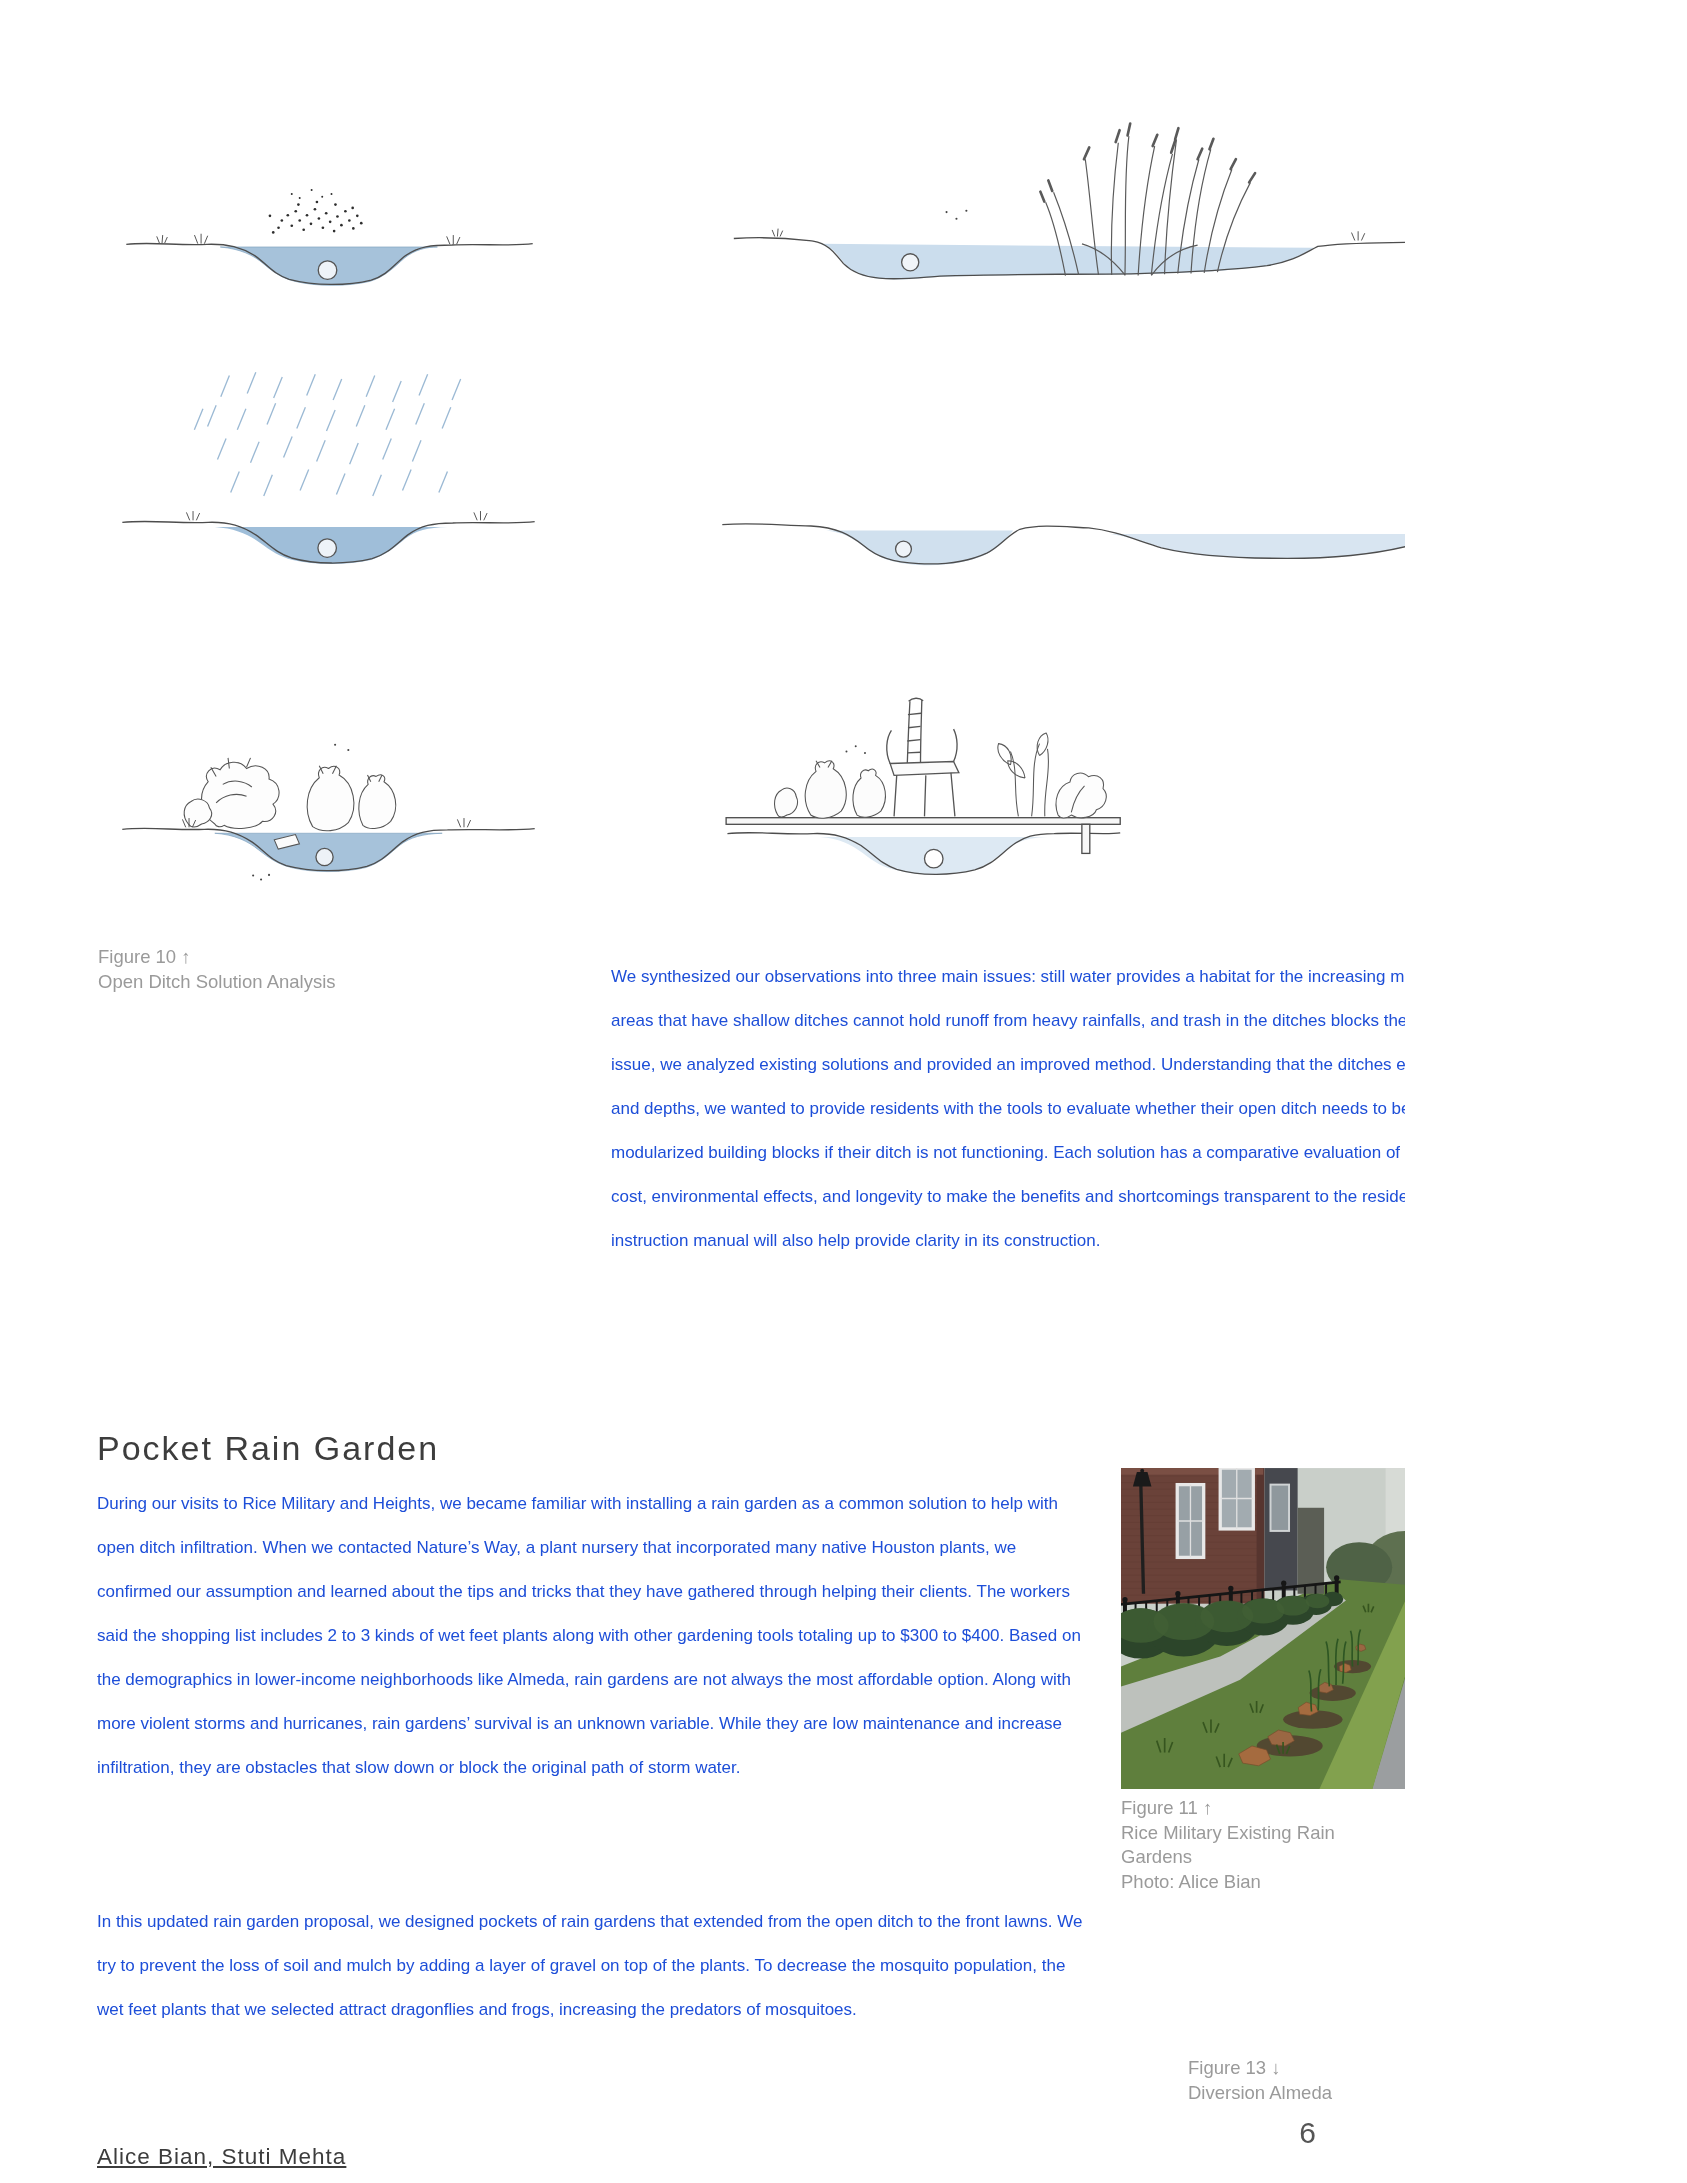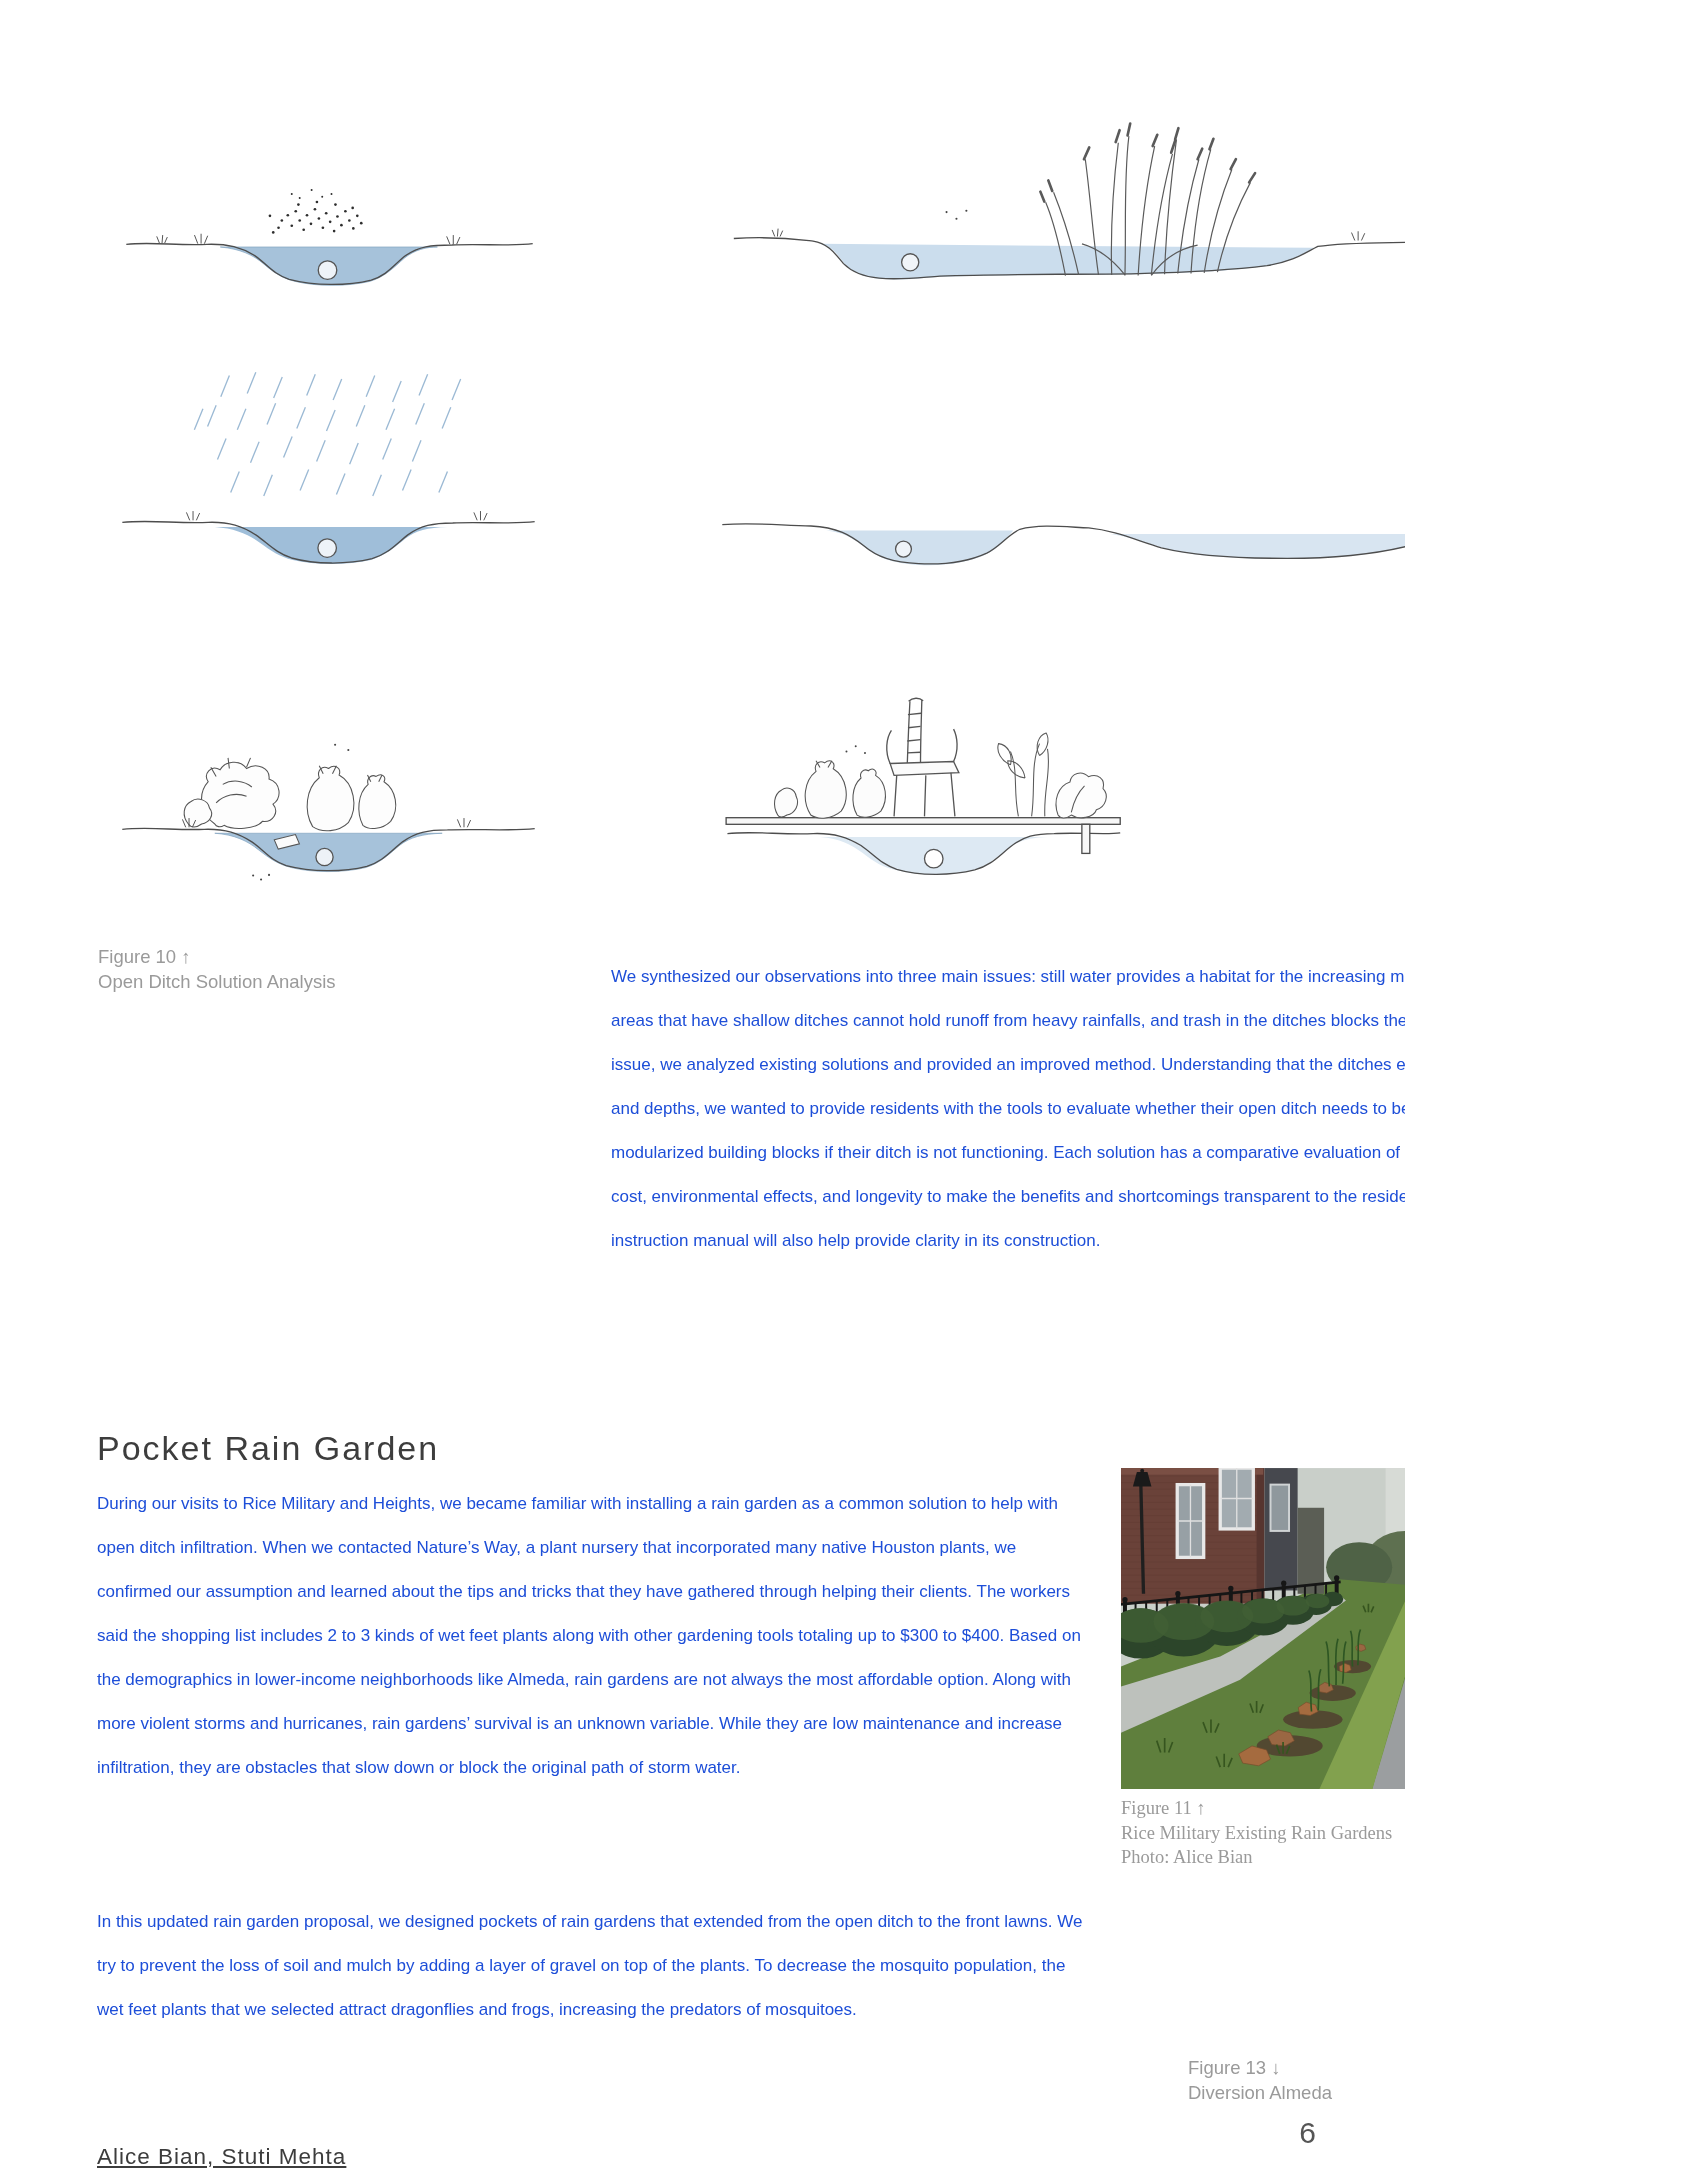--- a/index.html
+++ b/index.html
@@ -380,21 +380,21 @@
       <path d="M548,108 L574,105" stroke="#4a4a4a" stroke-width="2"></path>
       <path d="M732,120 L729,192" stroke="#4a4a4a" stroke-width="3"></path>
       <path d="M560,108 L780,98 M560,112 L780,108" stroke="#6f6f6f" stroke-width="1"></path>
     </g>
     <g>
       <rect x="585" y="175" width="26" height="12" rx="3" fill="#7d8184"></rect>
       <rect x="590" y="169" width="16" height="7" rx="2" fill="#6d7174"></rect>
     </g>
   </svg>
 
-  <div class="abs caption" style="left:1121px; top:1796px;font-family:Liberation Serif, serif;">
+  <div class="abs caption" style="left:1121px; top:1796px;">
     <span>Figure 11 ↑</span>
     <span>Rice Military Existing Rain Gardens</span>
     <span>Photo: Alice Bian</span>
   </div>
 
   <div class="abs caption" style="left:1188px; top:2056px;">
     <span>Figure 13 ↓</span>
     <span>Diversion Almeda</span>
   </div>
 

